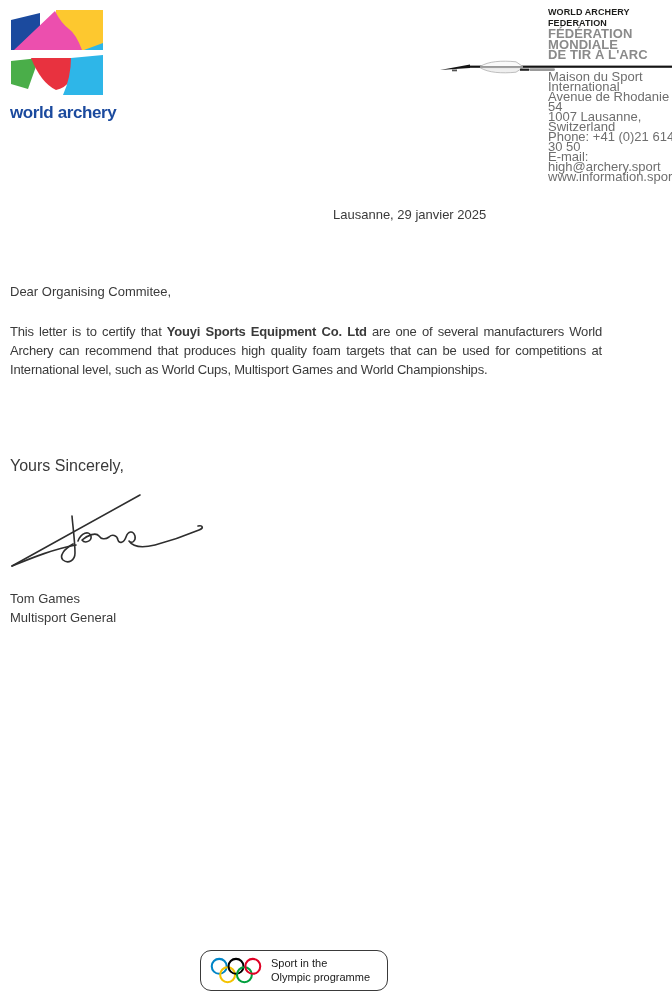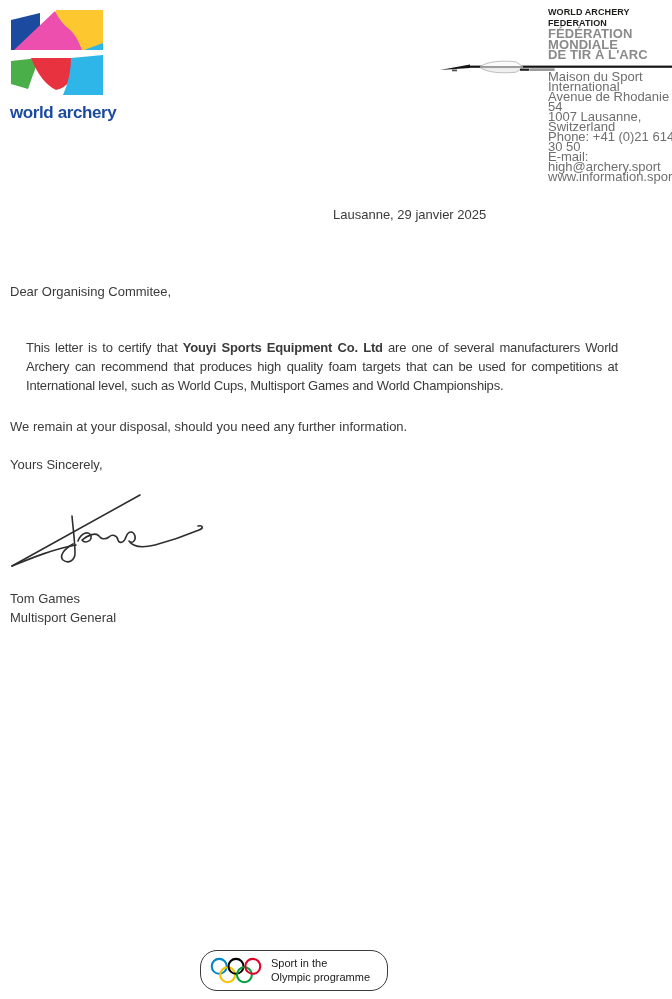--- a/index.html
+++ b/index.html
@@ -28,35 +28,35 @@
   .arrow-svg { position:absolute; left:440px; top:60px; }
   .address-block {
     position:absolute; left:548px; top:72px;
     font-size:13px; line-height:10px; color:#6e6e6e;
   }
 
   
   .dateline   { position:absolute; left:333px; top:207px; font-size:13px; }
   .salutation { position:absolute; left:10px;  top:284px; font-size:13px; }
   .body-par {
-    position:absolute; left:10px; top:322px; width:592px; margin:16px;
+    position:absolute; left:10px; top:322px; width:592px; margin:0;
     font-size:13px; line-height:19px; letter-spacing:-0.2px;
     text-align:justify; color:#3a3a3a;
   }
   .body-par strong { font-weight:bold; }
   .closing     { position:absolute; left:10px; top:419px; font-size:13px; }
-  .valediction { position:absolute; left:10px; top:457px; font-size:13px; }
+  .valediction { position:absolute; left:10px; top:457px; font-size:16px; }
   .signature-svg { position:absolute; left:6px; top:483px; }
   .signer-name  { position:absolute; left:10px; top:591px; font-size:13px; }
   .signer-title { position:absolute; left:10px; top:610px; font-size:13px; }
 
   
   .olympic-box {
     position:absolute; left:200px; top:950px; width:188px; height:41px;
-    box-sizing:border-box; border:1.4px solid #3a3a3a; border-radius:17px;
+    box-sizing:border-box; border:1.4px solid #3a3a3a; border-radius:11px;
     display:flex; align-items:center;
   }
   .rings-svg { margin-left:7px; flex:0 0 auto; }
   .badge-text { margin-left:7px; font-size:11px; line-height:13.5px; color:#1a1a1a; }
 </style>
 </head>
 <body>
 
 <div class="page">
 
@@ -103,21 +103,20 @@
     <div>E-mail: high@archery.sport</div>
     <div>www.information.sport</div>
   </div>
 
   <div class="dateline">Lausanne, 29 janvier 2025</div>
 
   <div class="salutation">Dear Organising Commitee,</div>
 
   <p class="body-par"><span>This letter is to certify that </span><strong>Youyi Sports Equipment Co. Ltd</strong><span> are one of several manufacturers World Archery can recommend that produces high quality foam targets that can be used for competitions at International level, such as World Cups, Multisport Games and World Championships.</span></p>
 
-  <div class="closing">We remain at your disposal, should you need any further information.</div>
 
   <div class="valediction">Yours Sincerely,</div>
 
   <svg class="signature-svg" width="205" height="90" viewBox="0 0 205 90">
     <g fill="none" stroke="#2e2e2e" stroke-width="1.6" stroke-linecap="round" stroke-linejoin="round">
       <path d="M6 83 L134 12"></path>
       <path d="M6 83 C28 74 48 66 70 62"></path>
       <path d="M66 33 C67 45 69 59 69 70 C69 78 62 81 57 77 C53 73 58 66 67 61"></path>
       <path d="M72 58 C75 50 83 47 85 53 C86 58 79 61 76 57 C82 52 90 49 93 53 C95 56 99 57 103 54 C106 51 111 52 112 57 C113 61 118 60 120 54 C122 48 127 47 129 53 C130 58 126 61 123 58 C127 64 137 65 149 62 C164 58 181 52 193 47 C198 45 197 42 192 43"></path>
     </g>

